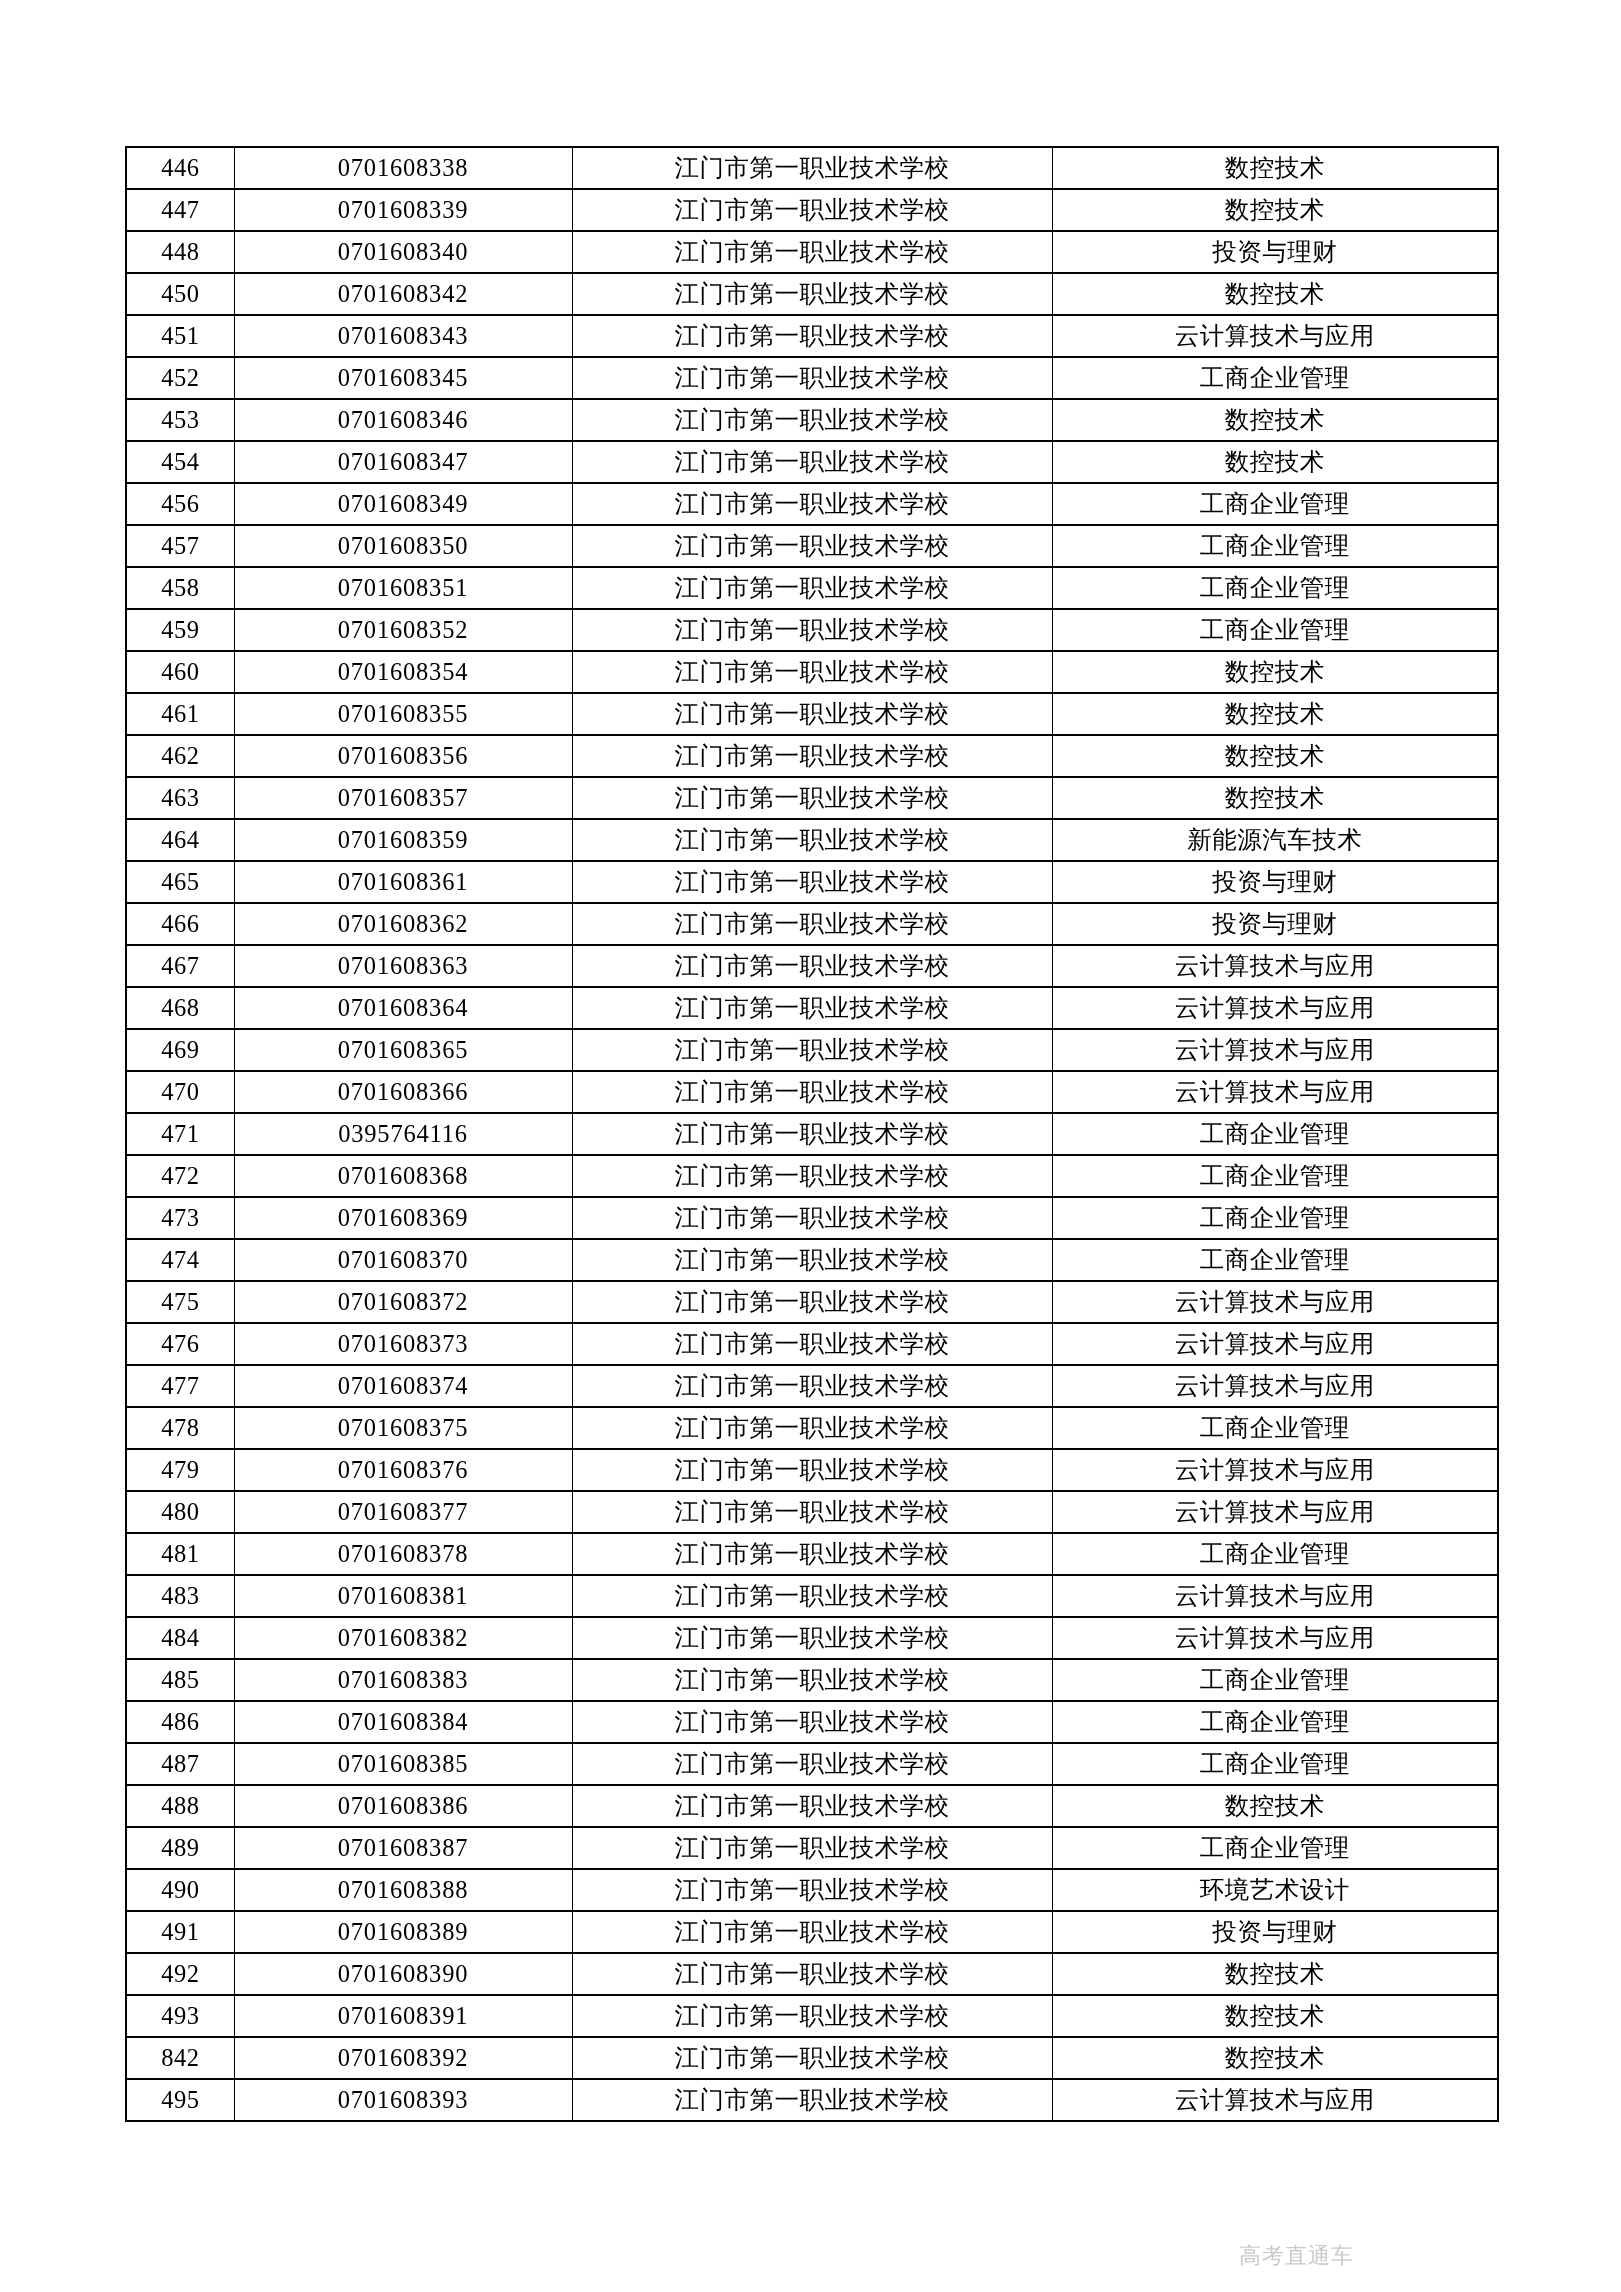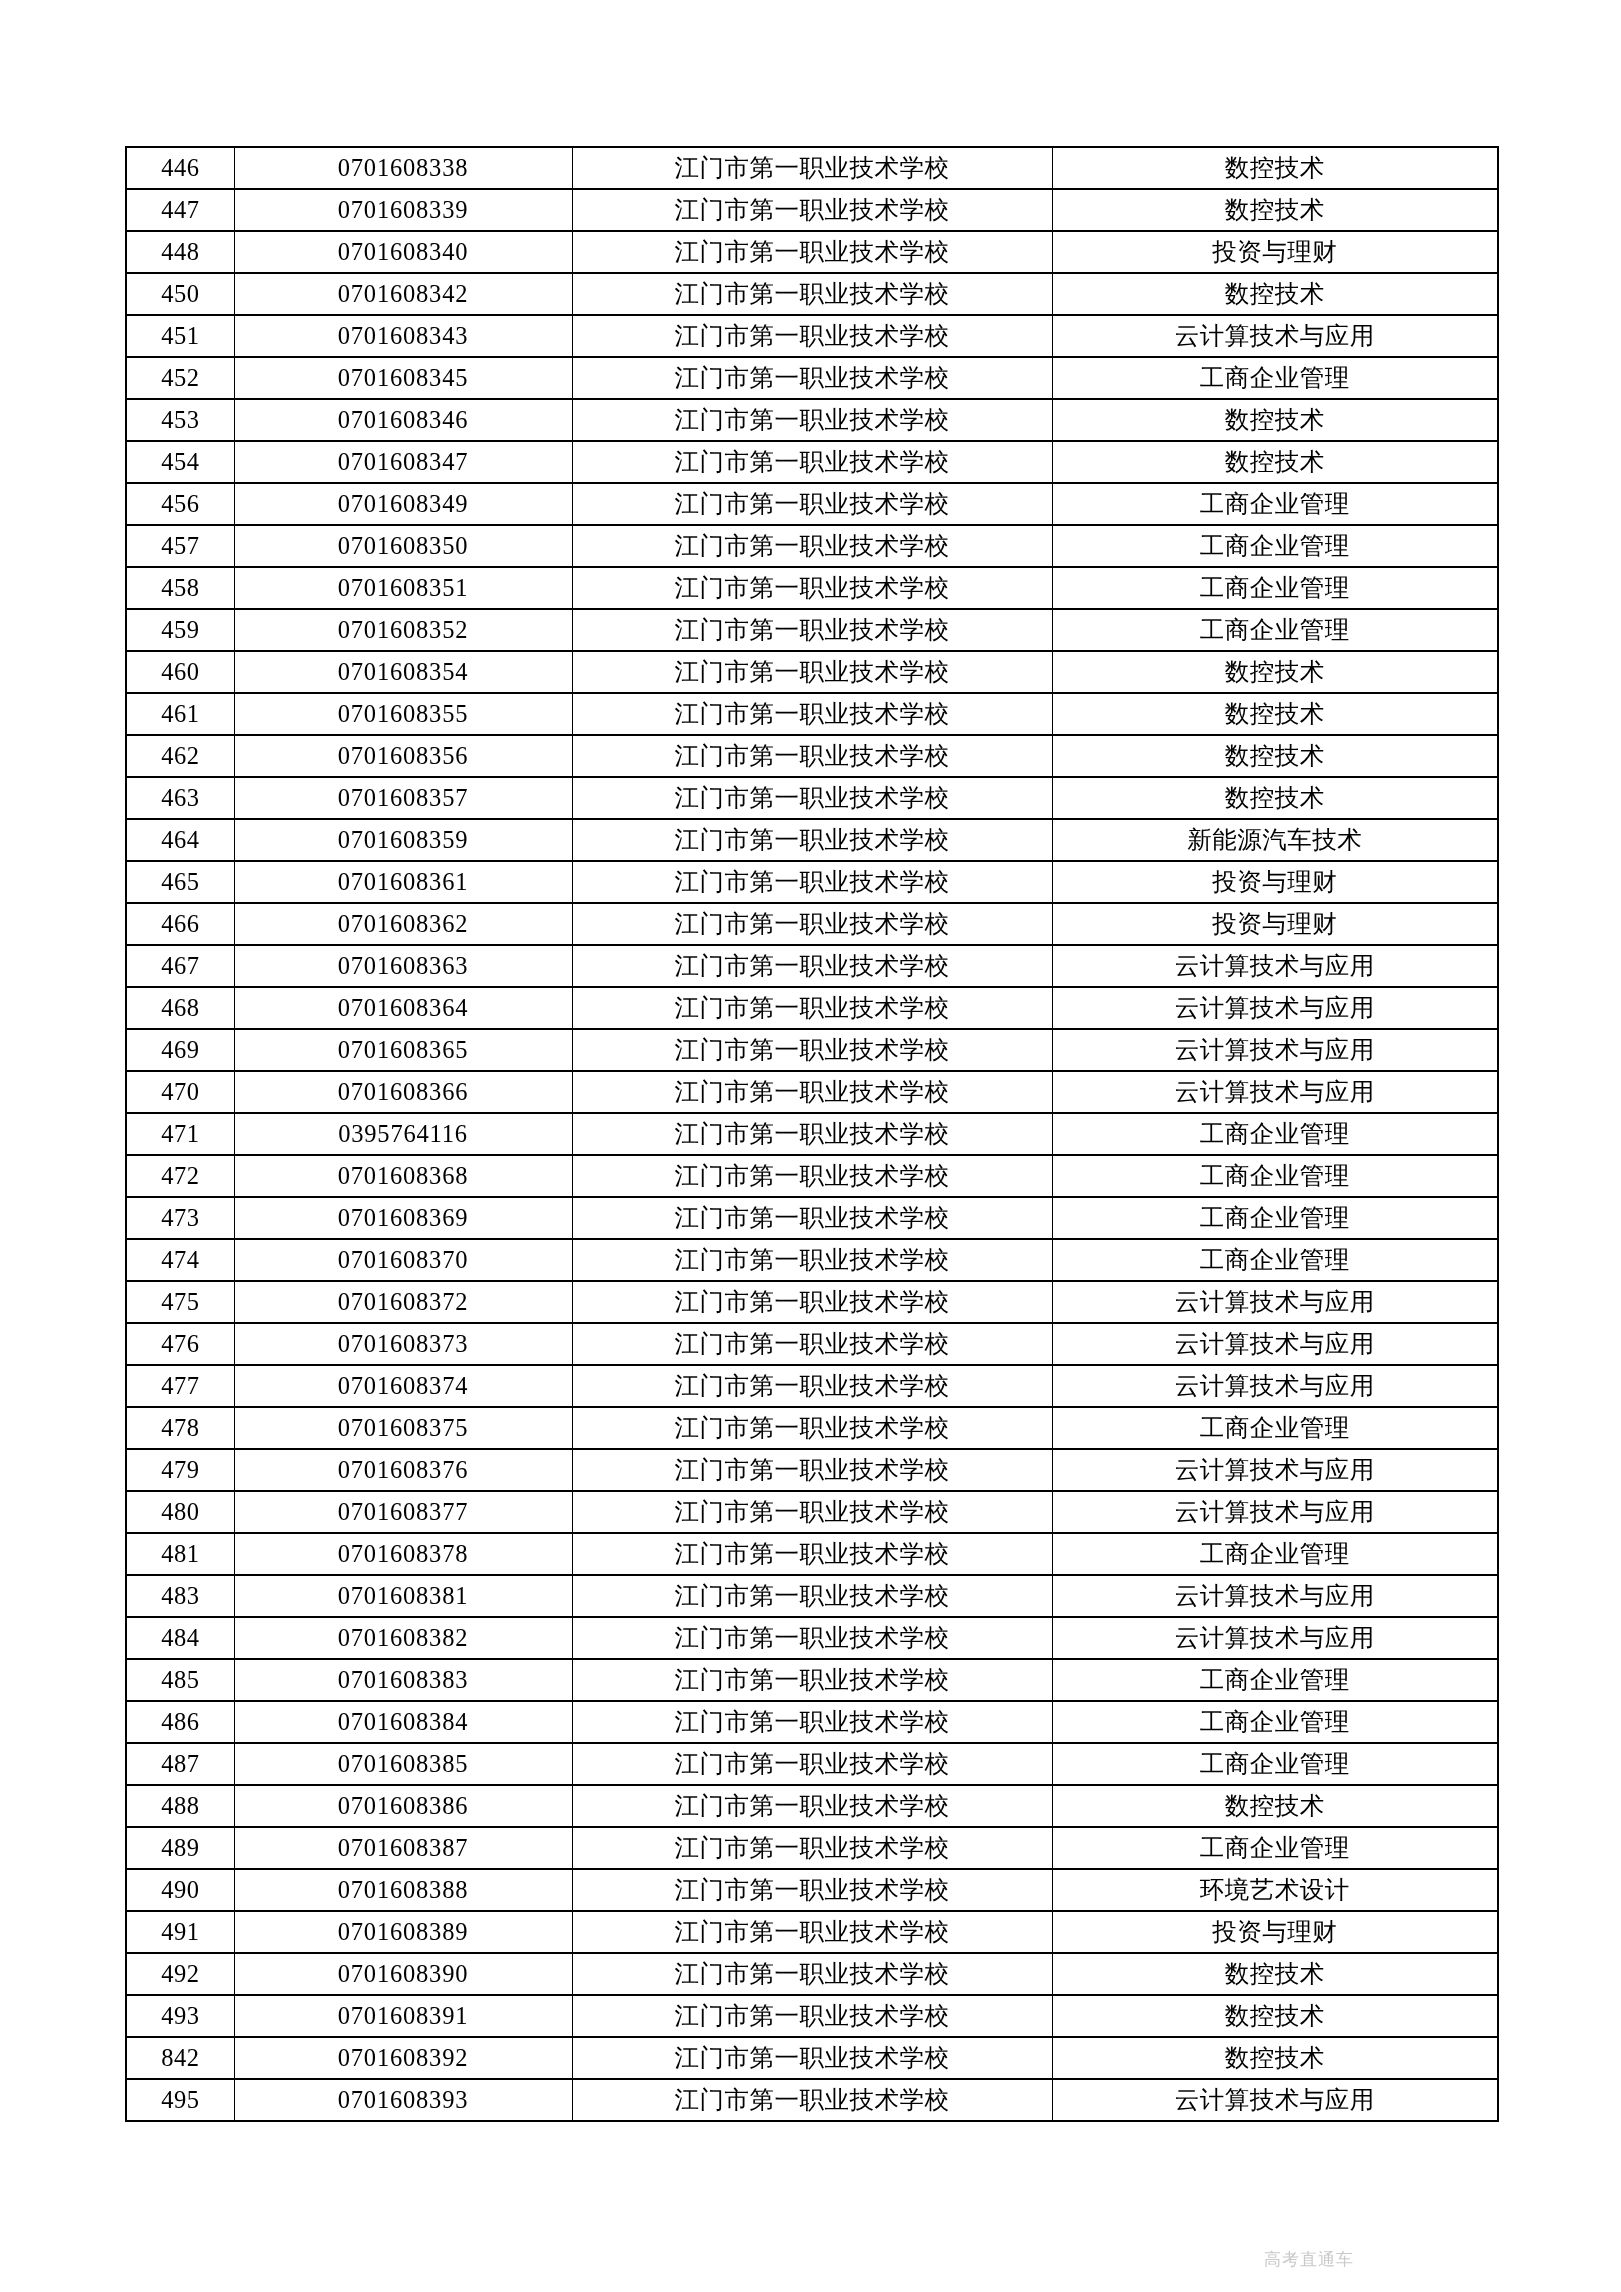--- a/index.html
+++ b/index.html
@@ -78,21 +78,21 @@
 
   table.admission-table tr:first-child td {
     border-top: 2px solid #000000;
   }
 
   .watermark {
     position: absolute;
     right: 61px;
     bottom: 22.5px;
     font-family: Liberation Mono, monospace;
-    font-size: 17px;
+    font-size: 22px;
     color: #c9c9c9;
     letter-spacing: 1px;
     user-select: none;
     text-align: center;
   }
 </style>
 </head>
 <body>
 
 <div class="page">

